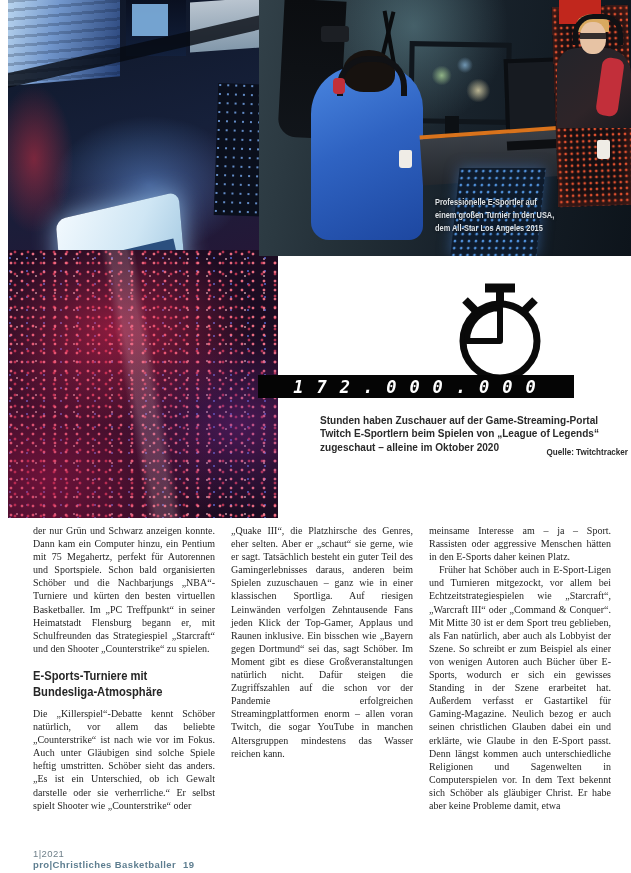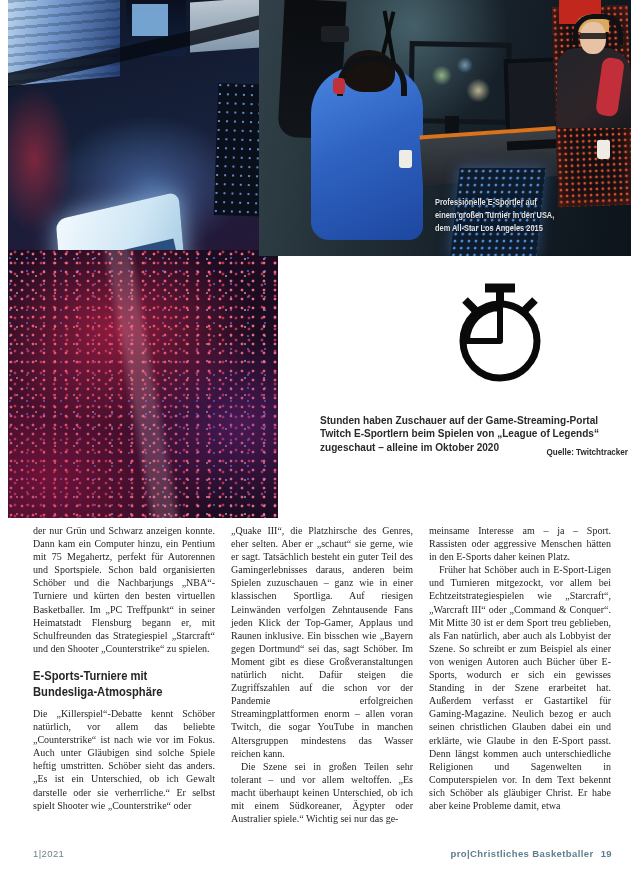--- a/index.html
+++ b/index.html
@@ -123,21 +123,21 @@
   .body-p.indent{text-indent:10px;}
   .subhead{
     margin:13px 0 7px 0;font-family:"Liberation Sans",sans-serif;font-weight:bold;
     font-size:13.5px;line-height:16px;color:#262626;
     transform:scaleX(.83);transform-origin:left top;white-space:normal;
   }
   
   .footer{
     position:absolute;left:33px;top:848px;width:579px;
     display:flex;justify-content:space-between;align-items:baseline;
-    font-size:9.5px;letter-spacing:.4px;
+    font-size:9.5px;letter-spacing:.4px;flex-direction:column;
   }
   .footer-left{color:#6e7f89;}
   .footer-right{color:#5e7e90;font-weight:bold;}
   .footer-right .pagenum{margin-left:7px;}
 </style>
 </head>
 <body>
 
 <div class="page">
 
@@ -194,35 +194,37 @@
       <g stroke="currentColor" fill="none">
         <line x1="48" y1="6" x2="48" y2="20" stroke-width="8"></line>
         <line x1="33" y1="5" x2="63" y2="5" stroke-width="9"></line>
         <line x1="13" y1="17" x2="25" y2="29" stroke-width="8"></line>
         <line x1="83" y1="17" x2="71" y2="29" stroke-width="8"></line>
         <circle cx="48" cy="58" r="37" stroke-width="7"></circle>
         <path d="M48 58 L48 25 A33 33 0 0 0 15 58 Z" stroke-width="6" stroke-linejoin="round"></path>
       </g>
     </svg>
 
+    <div class="stat-bar">
+      <span>172.000.000</span>
+    </div>
     <div class="stat-text">Stunden haben Zuschauer auf der Game-Streaming-Portal
 Twitch E-Sportlern beim Spielen von „League of Legends“
 zugeschaut – alleine im Oktober 2020</div>
     <div class="stat-source">Quelle: Twitchtracker</div>
   </div>
 
   <div class="article">
     <div class="col">
       <p class="body-p">der nur Grün und Schwarz anzeigen konnte. Dann kam ein Computer hinzu, ein Pentium mit 75 Megahertz, perfekt für Autorennen und Sportspiele. Schon bald organisierten Schöber und die Nachbarjungs „NBA“-Turniere und kürten den besten virtuellen Basketballer. Im „PC Treffpunkt“ in seiner Heimatstadt Flensburg begann er, mit Schulfreunden das Strategiespiel „Starcraft“ und den Shooter „Counterstrike“ zu spielen.</p>
       <h2 class="subhead">E-Sports-Turniere mit Bundesliga-Atmosphäre</h2>
       <p class="body-p">Die „Killerspiel“-Debatte kennt Schöber natürlich, vor allem das beliebte „Counterstrike“ ist nach wie vor im Fokus. Auch unter Gläubigen sind solche Spiele heftig umstritten. Schöber sieht das anders. „Es ist ein Unterschied, ob ich Gewalt darstelle oder sie verherrliche.“ Er selbst spielt Shooter wie „Counterstrike“ oder</p>
     </div>
     <div class="col">
       <p class="body-p">„Quake III“, die Platzhirsche des Genres, eher selten. Aber er „schaut“ sie gerne, wie er sagt. Tatsächlich besteht ein guter Teil des Gamingerlebnisses daraus, anderen beim Spielen zuzuschauen – ganz wie in einer klassischen Sportliga. Auf riesigen Leinwänden verfolgen Zehntausende Fans jeden Klick der Top-Gamer, Applaus und Raunen inklusive. Ein bisschen wie „Bayern gegen Dortmund“ sei das, sagt Schöber. Im Moment gibt es diese Großveranstaltungen natürlich nicht. Dafür steigen die Zugriffszahlen auf die schon vor der Pandemie erfolgreichen Streamingplattformen enorm – allen voran Twitch, die sogar YouTube in manchen Altersgruppen mindestens das Wasser reichen kann.</p>
-      <p class="body-p indent">Die Szene sei in großen Teilen sehr tolerant – und vor allem weltoffen. „Es macht überhaupt keinen Unterschied, ob ich mit einem Südkoreaner, Ägypter oder Australier spiele.“ Wichtig sei nur das ge-</p>
     </div>
     <div class="col">
       <p class="body-p">meinsame Interesse am – ja – Sport. Rassisten oder aggressive Menschen hätten in den E-Sports daher keinen Platz.</p>
       <p class="body-p indent">Früher hat Schöber auch in E-Sport-Ligen und Turnieren mitgezockt, vor allem bei Echtzeitstrategiespielen wie „Starcraft“, „Warcraft III“ oder „Command &amp; Conquer“. Mit Mitte 30 ist er dem Sport treu geblieben, als Fan natürlich, aber auch als Lobbyist der Szene. So schreibt er zum Beispiel als einer von wenigen Autoren auch Bücher über E-Sports, wodurch er sich ein gewisses Standing in der Szene erarbeitet hat. Außerdem verfasst er Gastartikel für Gaming-Magazine. Neulich bezog er auch seinen christlichen Glauben dabei ein und erklärte, wie Glaube in den E-Sport passt. Denn längst kommen auch unterschiedliche Religionen und Sagenwelten in Computerspielen vor. In dem Text bekennt sich Schöber als gläubiger Christ. Er habe aber keine Probleme damit, etwa</p>
     </div>
   </div>
 
   <div class="footer">
     <span class="footer-left">1|2021</span>
     <span class="footer-right"><b>pro</b><span>|</span><span>Christliches Basketballer</span><span class="pagenum">19</span></span>

